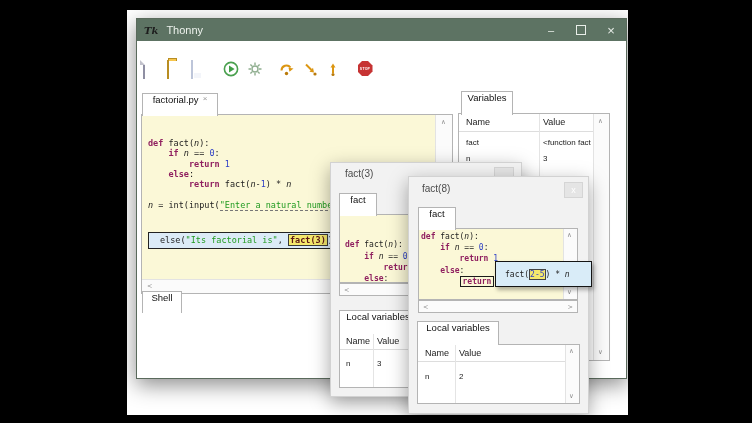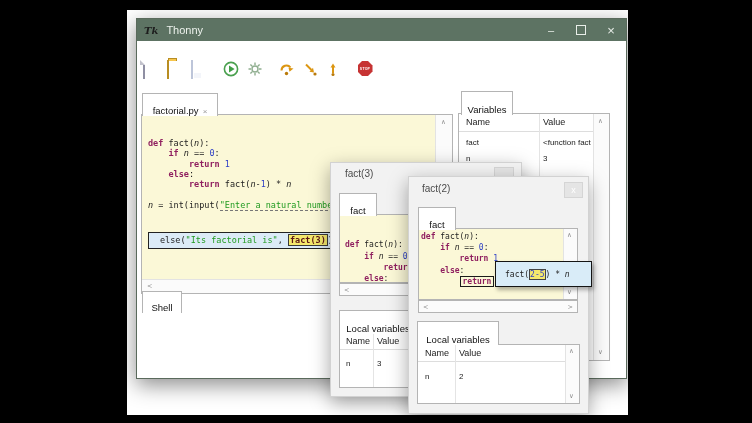--- a/index.html
+++ b/index.html
@@ -7,21 +7,21 @@
        font-family:"Liberation Sans",sans-serif;-webkit-font-smoothing:antialiased;}
   .stage{position:absolute;inset:0;background:#000;}
   .backdrop{position:absolute;left:127px;top:10px;width:501px;height:405px;background:#fff;}
 
   
   .win{position:absolute;background:#fff;border:1px solid #5a6a5c;
        box-shadow:0 6px 20px rgba(0,0,0,.45);}
   .popup{position:absolute;background:#f2f2f2;border:1px solid #d2d2d2;
          box-shadow:0 6px 18px rgba(0,0,0,.35);}
   .tabby{position:absolute;background:#fff;border:1px solid #b4b4b4;border-bottom:none;
-         z-index:6;display:flex;align-items:flex-end;justify-content:center;
+         z-index:6;display:flex;align-items:flex-start;justify-content:center;
          font-size:9.5px;color:#111;}
   .panel{position:absolute;background:#fff;border:1px solid #b4b4b4;box-sizing:border-box;}
   .code{font-family:"DejaVu Sans Mono",monospace;white-space:pre;color:#1c1c1c;}
 
   
   .tk-kw{color:#8f1f5f;font-weight:bold;}
   .tk-pl{color:#1c1c1c;}
   .tk-var{color:#1c1c1c;font-style:italic;}
   .tk-num{color:#2d3fc6;}
   .tk-str{color:#1f9a1f;}
@@ -230,21 +230,21 @@
       <span class="tbl-head" style="left:6px;top:3px">Name</span>
       <span class="tbl-head" style="left:37px;top:3px">Value</span>
       <div class="tbl-underline" style="left:0;right:0;top:16px"></div>
       <div class="tbl-divider" style="left:33px"></div>
       <span class="tbl-cell" style="left:6px;top:26px">n</span>
       <span class="tbl-cell" style="left:37px;top:26px">3</span>
     </div>
   </div>
 
   <div class="popup" id="frame2">
-    <span class="ptitle" style="left:13px;top:6px">fact(2)</span>
+    <span class="ptitle" style="left:13px;top:6px">fact(8)</span>
     <span class="pbtn" style="left:155px;top:5px;width:17px;height:14px">x</span>
     <div class="tabby" style="left:9px;top:30px;width:36px;height:22px">
       <span>fact</span>
     </div>
     <div class="panel pcode code" style="left:9px;top:51px;width:160px;height:72px">
       <div style="position:absolute;left:2px;top:2px;right:13px"><div class="cl"><span class="tk-kw">def </span><span class="tk-pl">fact(</span><span class="tk-var">n</span><span class="tk-pl">):</span></div><div class="cl"><span class="tk-pl">    </span><span class="tk-kw">if </span><span class="tk-var">n</span><span class="tk-pl"> == </span><span class="tk-num">0</span><span class="tk-pl">:</span></div><div class="cl"><span class="tk-pl">        </span><span class="tk-kw">return </span><span class="tk-num">1</span></div><div class="cl"><span class="tk-pl">    </span><span class="tk-kw">else</span><span class="tk-pl">:</span></div><div class="cl"><span class="tk-pl">        </span><span class="tk-kwbox">return</span></div></div>
       <div style="position:absolute;right:0;top:0;bottom:0;width:13px;background:#fbfbfb;border-left:1px solid #e3e3e3">
         <span class="sar" style="left:3px;top:3px">∧</span>
         <span class="sar" style="left:3px;bottom:3px">∨</span>
       </div>

